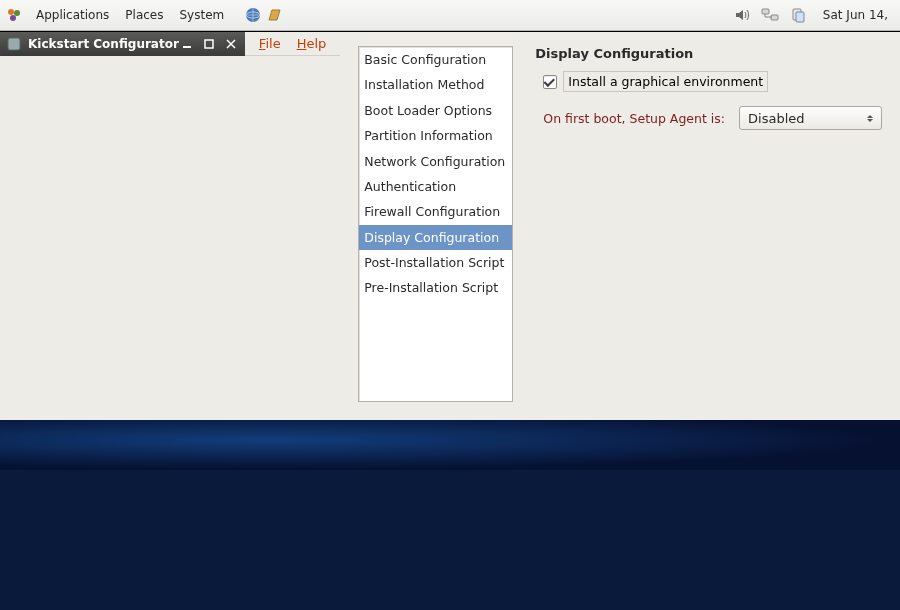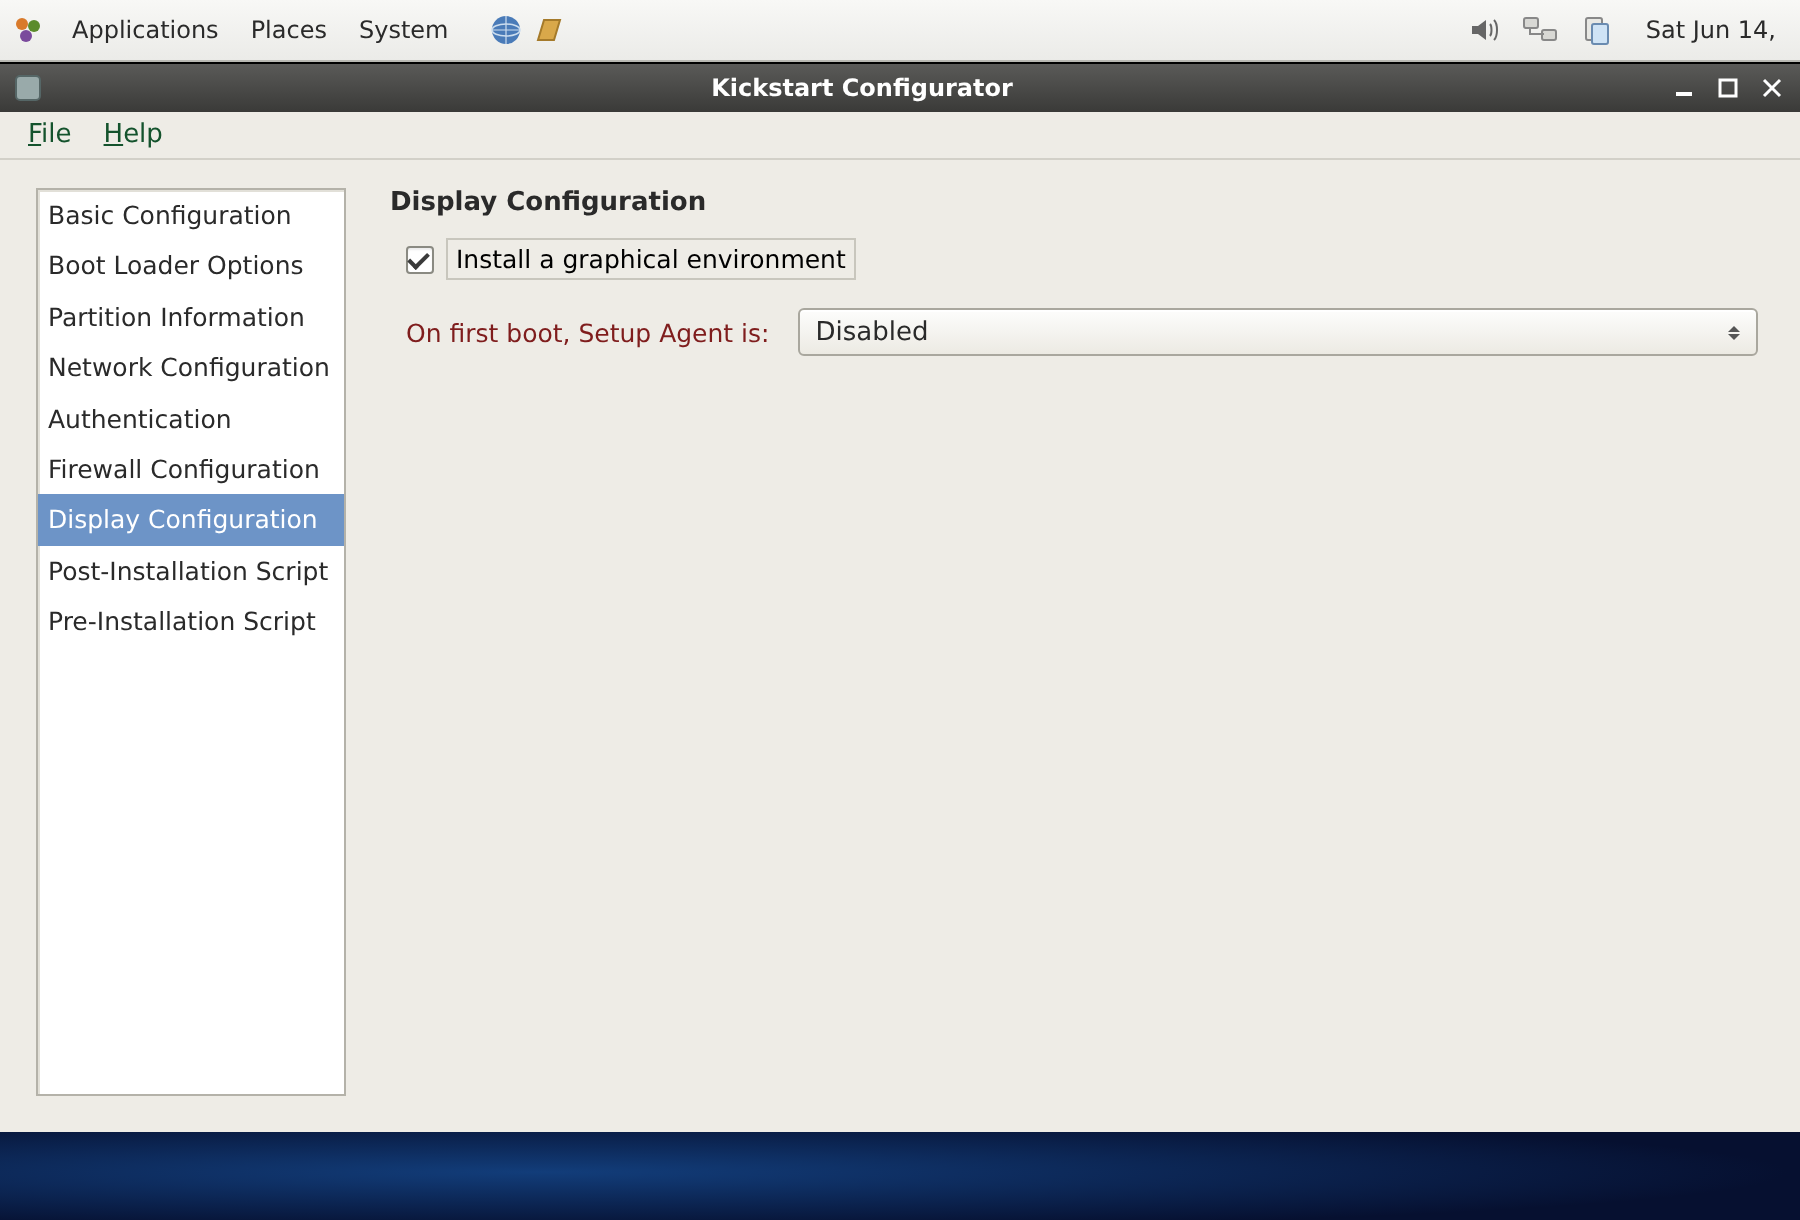--- a/index.html
+++ b/index.html
@@ -36,23 +36,23 @@
     .panel-right { display: flex; align-items: center; gap: 6px; }
     .panel-tray-icon {
       width: 22px; height: 22px;
       display: inline-flex; align-items: center; justify-content: center;
     }
     .clock { padding: 0 8px; }
 
     
     .window {
       background: #eeece6;
-      height: 535px;
-      display: flex;
-      flex-direction: column;
+      height: 389px;
+      display: flex;
+      flex-direction: row;
       border-top: 1px solid #000;
     }
     .titlebar {
       height: 24px;
       background: linear-gradient(#5a5a58, #3a3a38);
       color: #fff;
       display: flex;
       align-items: center;
       padding: 0 6px;
       font-size: 12px;
@@ -71,21 +71,21 @@
 
     
     .menubar {
       height: 24px;
       background: #eeece6;
       border-bottom: 1px solid #d2d0c8;
       display: flex;
       align-items: center;
       padding: 0 6px;
       font-size: 13px;
-      color: #14532d;
+      color: #c2410c;
     }
     .menu-item { padding: 2px 8px; cursor: default; }
     .mnemonic { text-decoration: underline; }
 
     
     .content {
       flex: 1;
       display: flex;
       padding: 14px 18px 18px 18px;
       gap: 22px;
@@ -263,20 +263,21 @@
   </div>
 
   <div class="menubar">
     <span class="menu-item"><span class="mnemonic">F</span><span>ile</span></span>
     <span class="menu-item"><span class="mnemonic">H</span><span>elp</span></span>
   </div>
 
   <div class="content">
     <div class="sidebar" id="sidebar">
         <div class="sidebar-item">Basic Configuration</div>
+        <div class="sidebar-item">Installation Method</div>
         <div class="sidebar-item">Boot Loader Options</div>
         <div class="sidebar-item">Partition Information</div>
         <div class="sidebar-item">Network Configuration</div>
         <div class="sidebar-item">Authentication</div>
         <div class="sidebar-item">Firewall Configuration</div>
         <div class="sidebar-item selected">Display Configuration</div>
         <div class="sidebar-item">Post-Installation Script</div>
         <div class="sidebar-item">Pre-Installation Script</div>
       </div>
 

